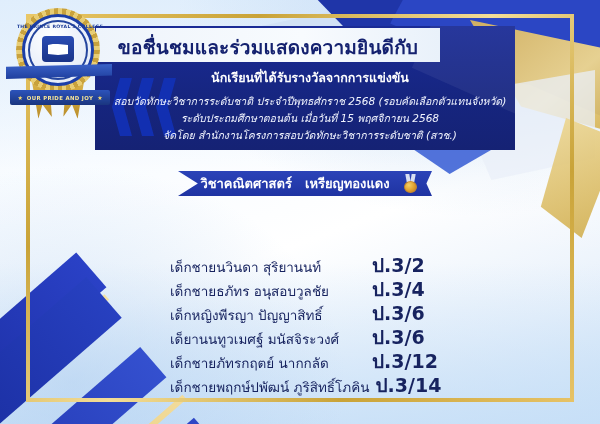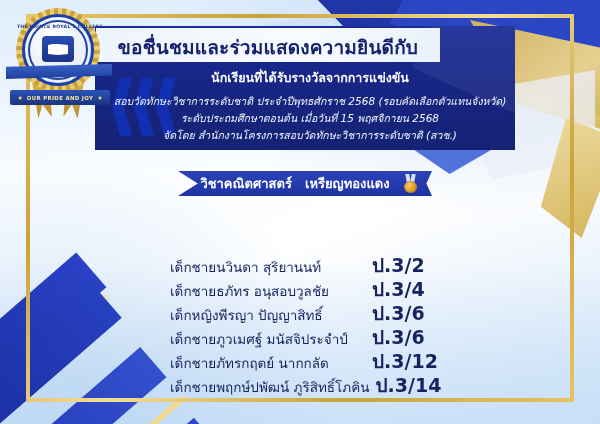--- a/index.html
+++ b/index.html
@@ -480,21 +480,21 @@
     </div>
     <div class="student-row">
       <span class="student-name">เด็กชายธภัทร อนุสอบวูลชัย</span>
       <span class="student-class">ป.3/4</span>
     </div>
     <div class="student-row">
       <span class="student-name">เด็กหญิงพีรญา ปัญญาสิทธิ์</span>
       <span class="student-class">ป.3/6</span>
     </div>
     <div class="student-row">
-      <span class="student-name">เด็กชายภูวเมศฐ์ มนัสจิประจำป์</span>
+      <span class="student-name">เด็ยานนทูวเมศฐ์ มนัสจิระวงศ์</span>
       <span class="student-class">ป.3/6</span>
     </div>
     <div class="student-row">
       <span class="student-name">เด็กชายภัทรกฤตย์ นากกลัด</span>
       <span class="student-class">ป.3/12</span>
     </div>
     <div class="student-row">
       <span class="student-name">เด็กชายพฤกษ์ปพัฒน์ ภูริสิทธิ์โภคิน</span>
       <span class="student-class">ป.3/14</span>
     </div>

